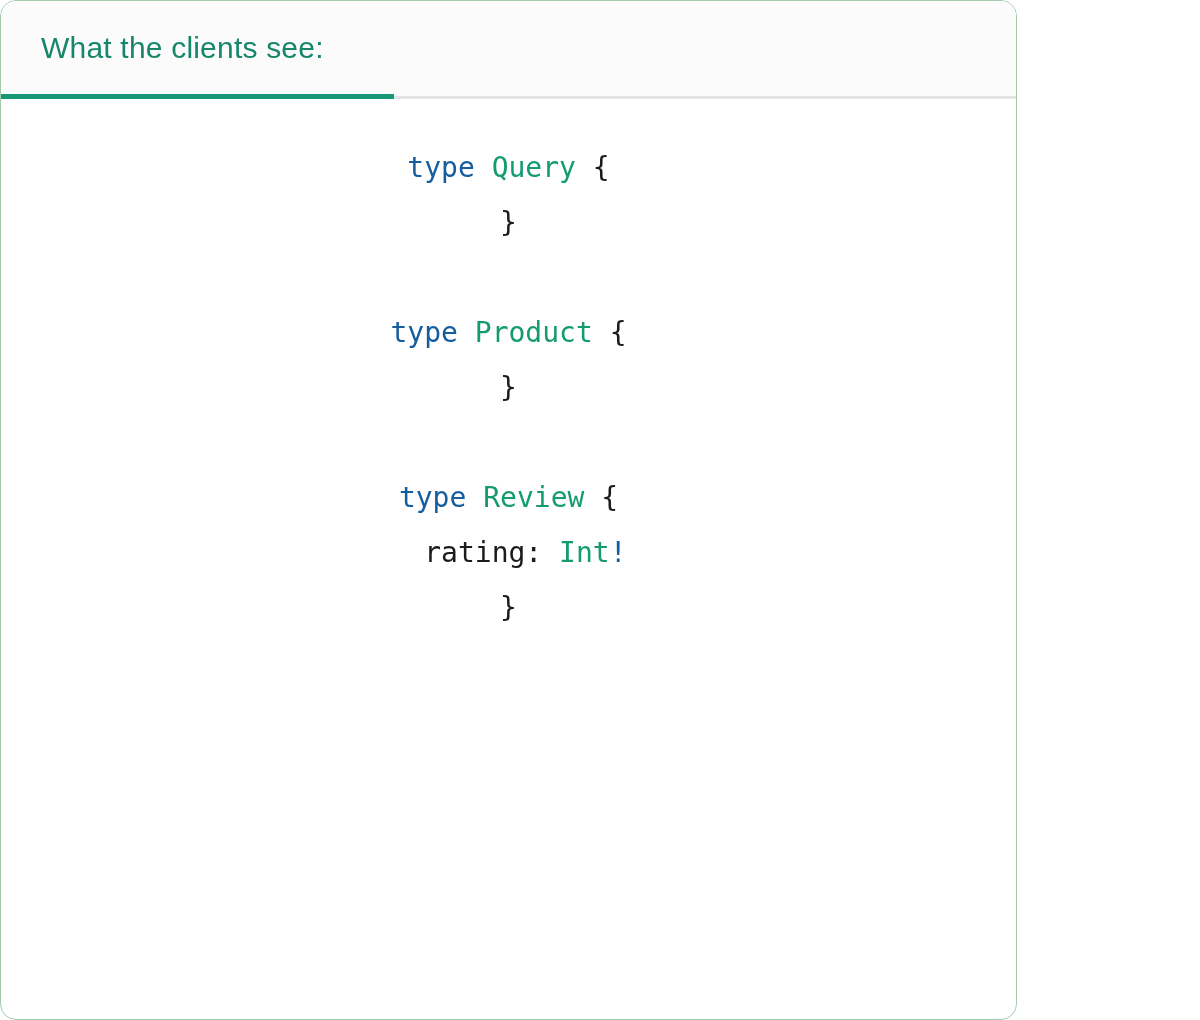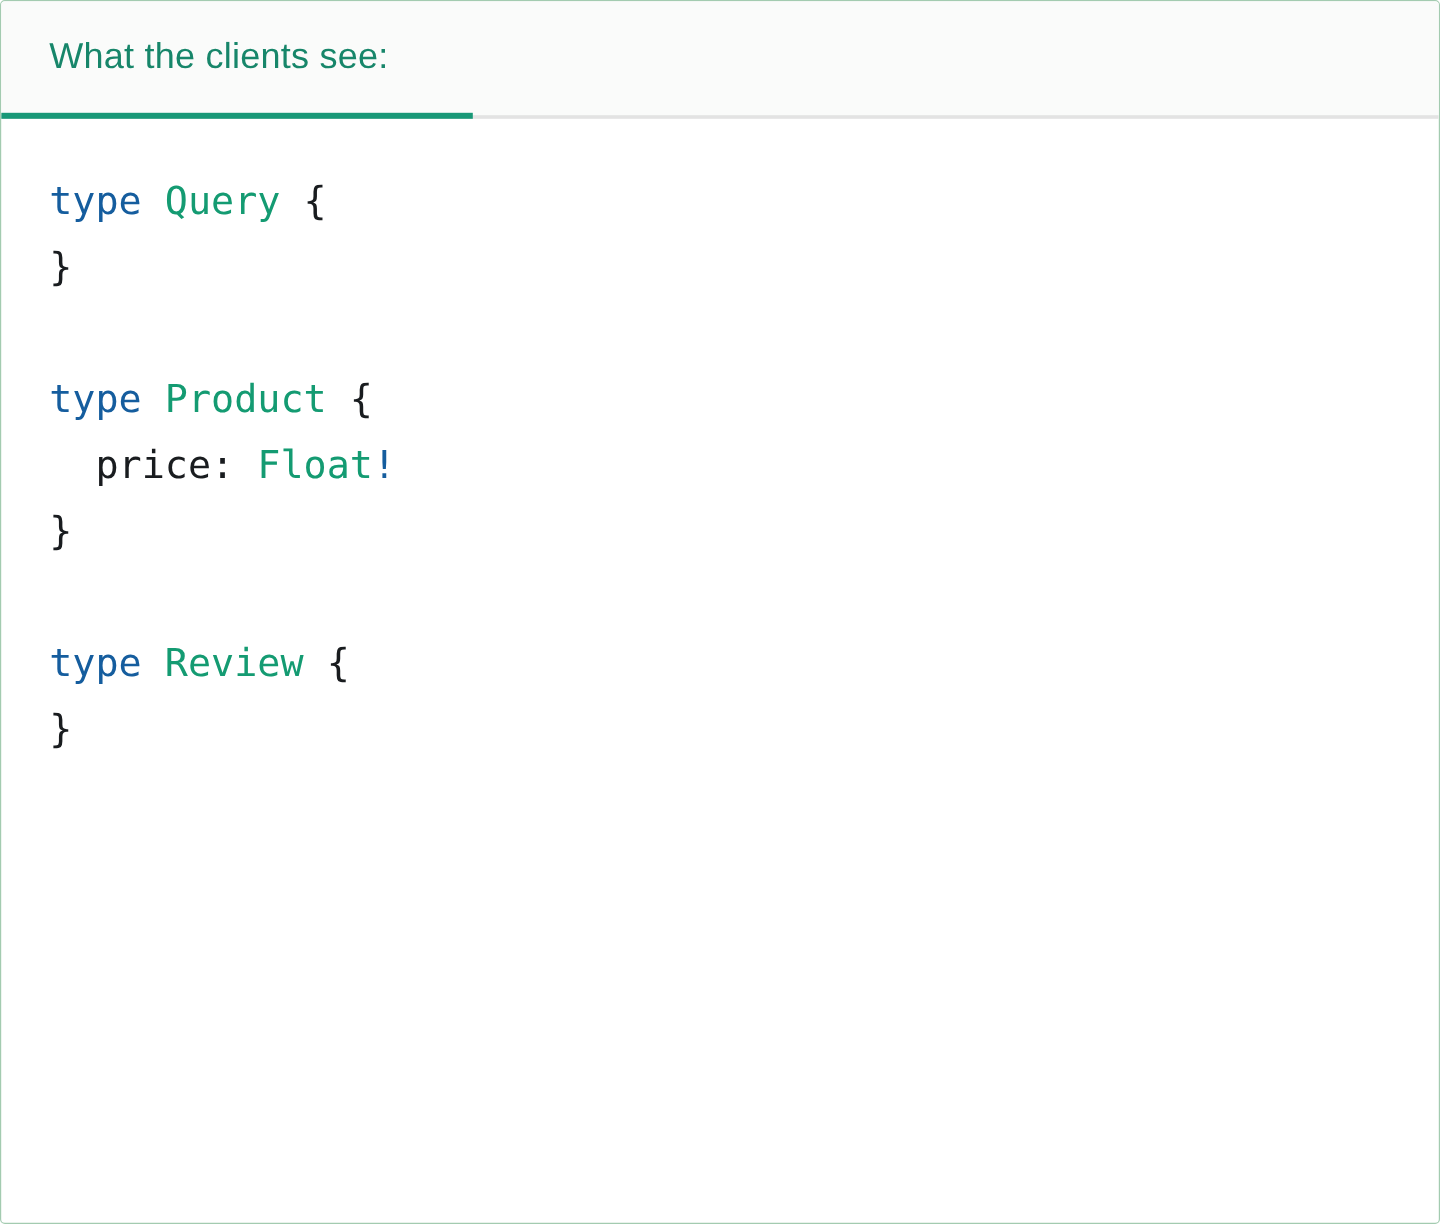--- a/index.html
+++ b/index.html
@@ -6,26 +6,26 @@
     margin: 0;
     padding: 0;
     background: #ffffff;
     width: 1200px;
     height: 1020px;
     overflow: hidden;
   }
   .card {
     position: absolute;
     top: 0; left: 0;
-    width: 1200px;
+    width: 1017px;
     height: 1020px;
     box-sizing: border-box;
     background: var(--panel_bg, #ffffff);
     border: 1px solid var(--card_border, #a3cbb0);
-    border-radius: 4px;
+    border-radius: 16px;
     overflow: hidden;
   }
   .tabbar {
     position: relative;
     height: 95px;
     background: var(--tabbar_bg, #fafbfa);
     border-bottom: 3px solid var(--divider, #e3e3e3);
   }
   .tab-label {
     position: absolute;
@@ -43,22 +43,23 @@
     position: absolute;
     left: 0;
     bottom: -3px;
     width: 393px;
     height: 5px;
     background: var(--tab_underline, #189877);
   }
   .code {
     padding: 41px 40px 0 40px;
     font-family: "DejaVu Sans Mono", monospace;
-    font-size: 32px;
+    font-size: 28px;
     color: var(--code_plain, #191c1f);
+    text-align: center;
   }
   .code-line {
     height: 55px;
     line-height: 55px;
     white-space: pre;
   }
   .tok-kw { color: var(--code_keyword, #155d9e); }
   .tok-ty { color: var(--code_type, #149b72); }
   .tok-bg { color: var(--code_bang, #155d9e); }
   .tok-pl { color: var(--code_plain, #191c1f); }
@@ -69,19 +70,19 @@
 <div class="card">
   <div class="tabbar">
     <div class="tab-label">What the clients see:</div>
     <div class="tab-indicator"></div>
   </div>
   <div class="code">
       <div class="code-line"><span class="tok-kw">type</span><span class="tok-pl"> </span><span class="tok-ty">Query</span><span class="tok-pl"> {</span></div>
       <div class="code-line"><span class="tok-pl">}</span></div>
       <div class="code-line"></div>
       <div class="code-line"><span class="tok-kw">type</span><span class="tok-pl"> </span><span class="tok-ty">Product</span><span class="tok-pl"> {</span></div>
-      <div class="code-line"><span class="tok-pl">  price: </span><span class="tok-ty">Float</span><span class="tok-bg">!</span></div>
       <div class="code-line"><span class="tok-pl">}</span></div>
       <div class="code-line"></div>
       <div class="code-line"><span class="tok-kw">type</span><span class="tok-pl"> </span><span class="tok-ty">Review</span><span class="tok-pl"> {</span></div>
+      <div class="code-line"><span class="tok-pl">  rating: </span><span class="tok-ty">Int</span><span class="tok-bg">!</span></div>
       <div class="code-line"><span class="tok-pl">}</span></div>
     </div>
 </div>
 
 </body></html>

